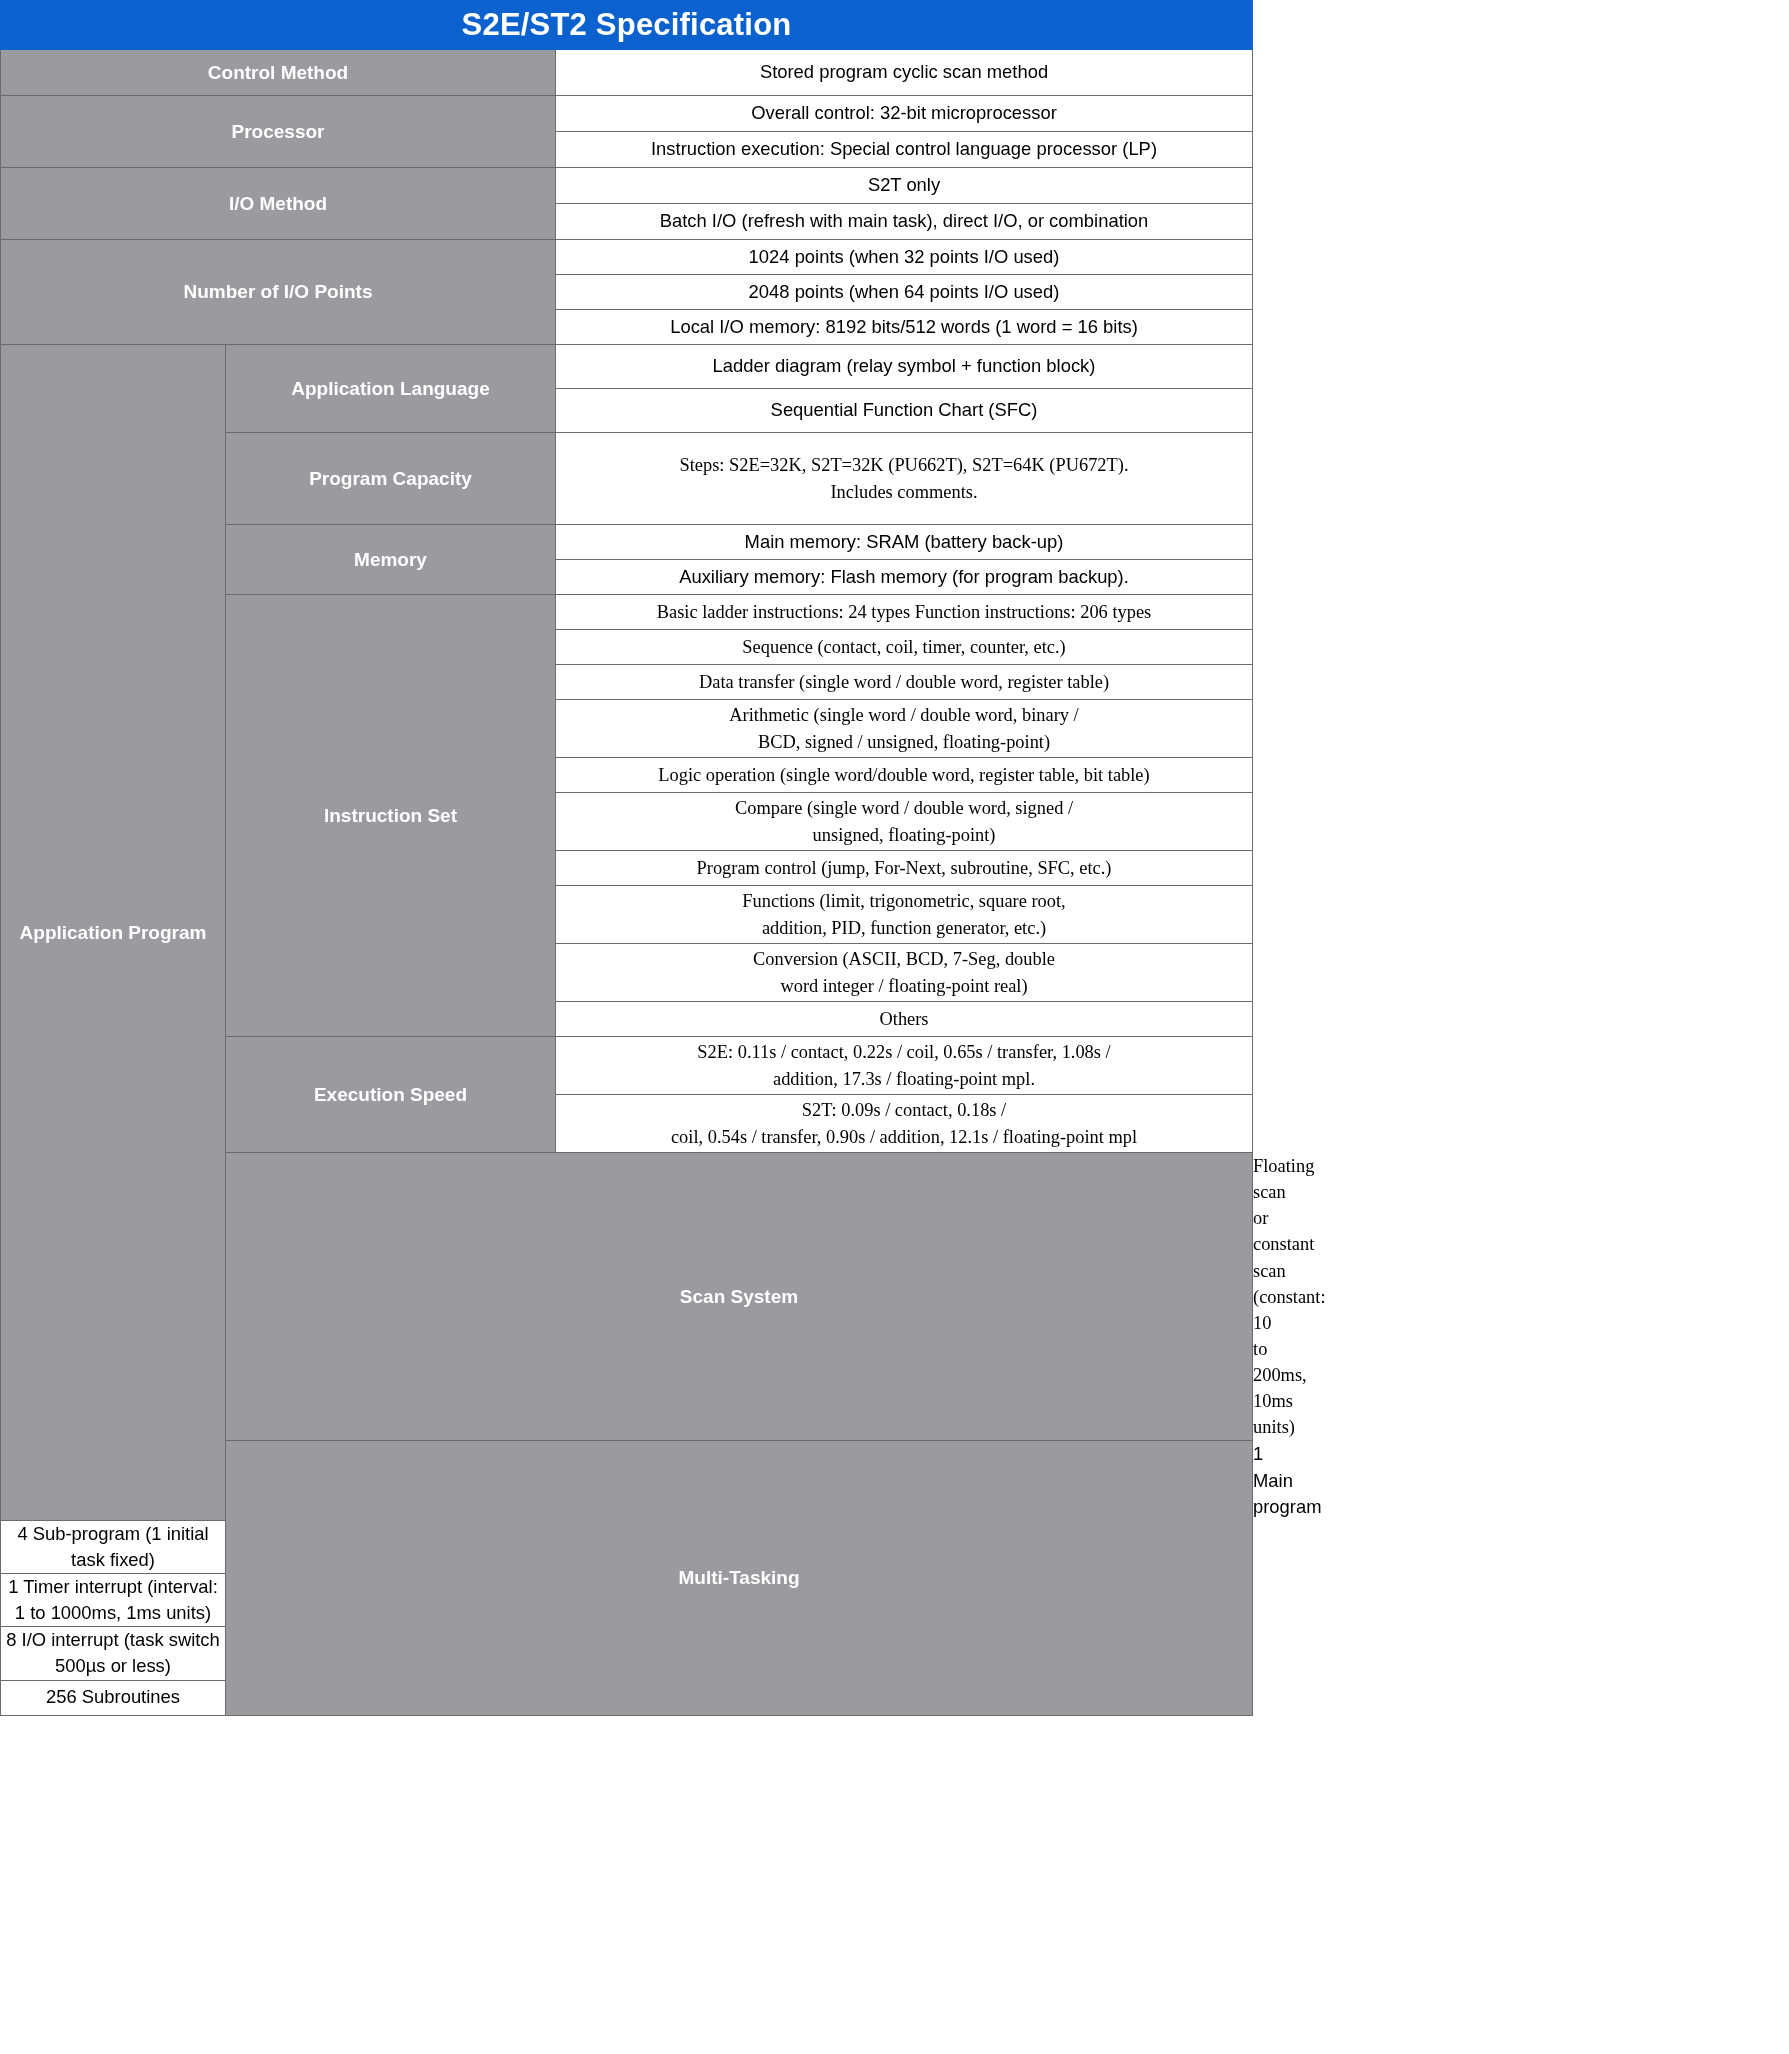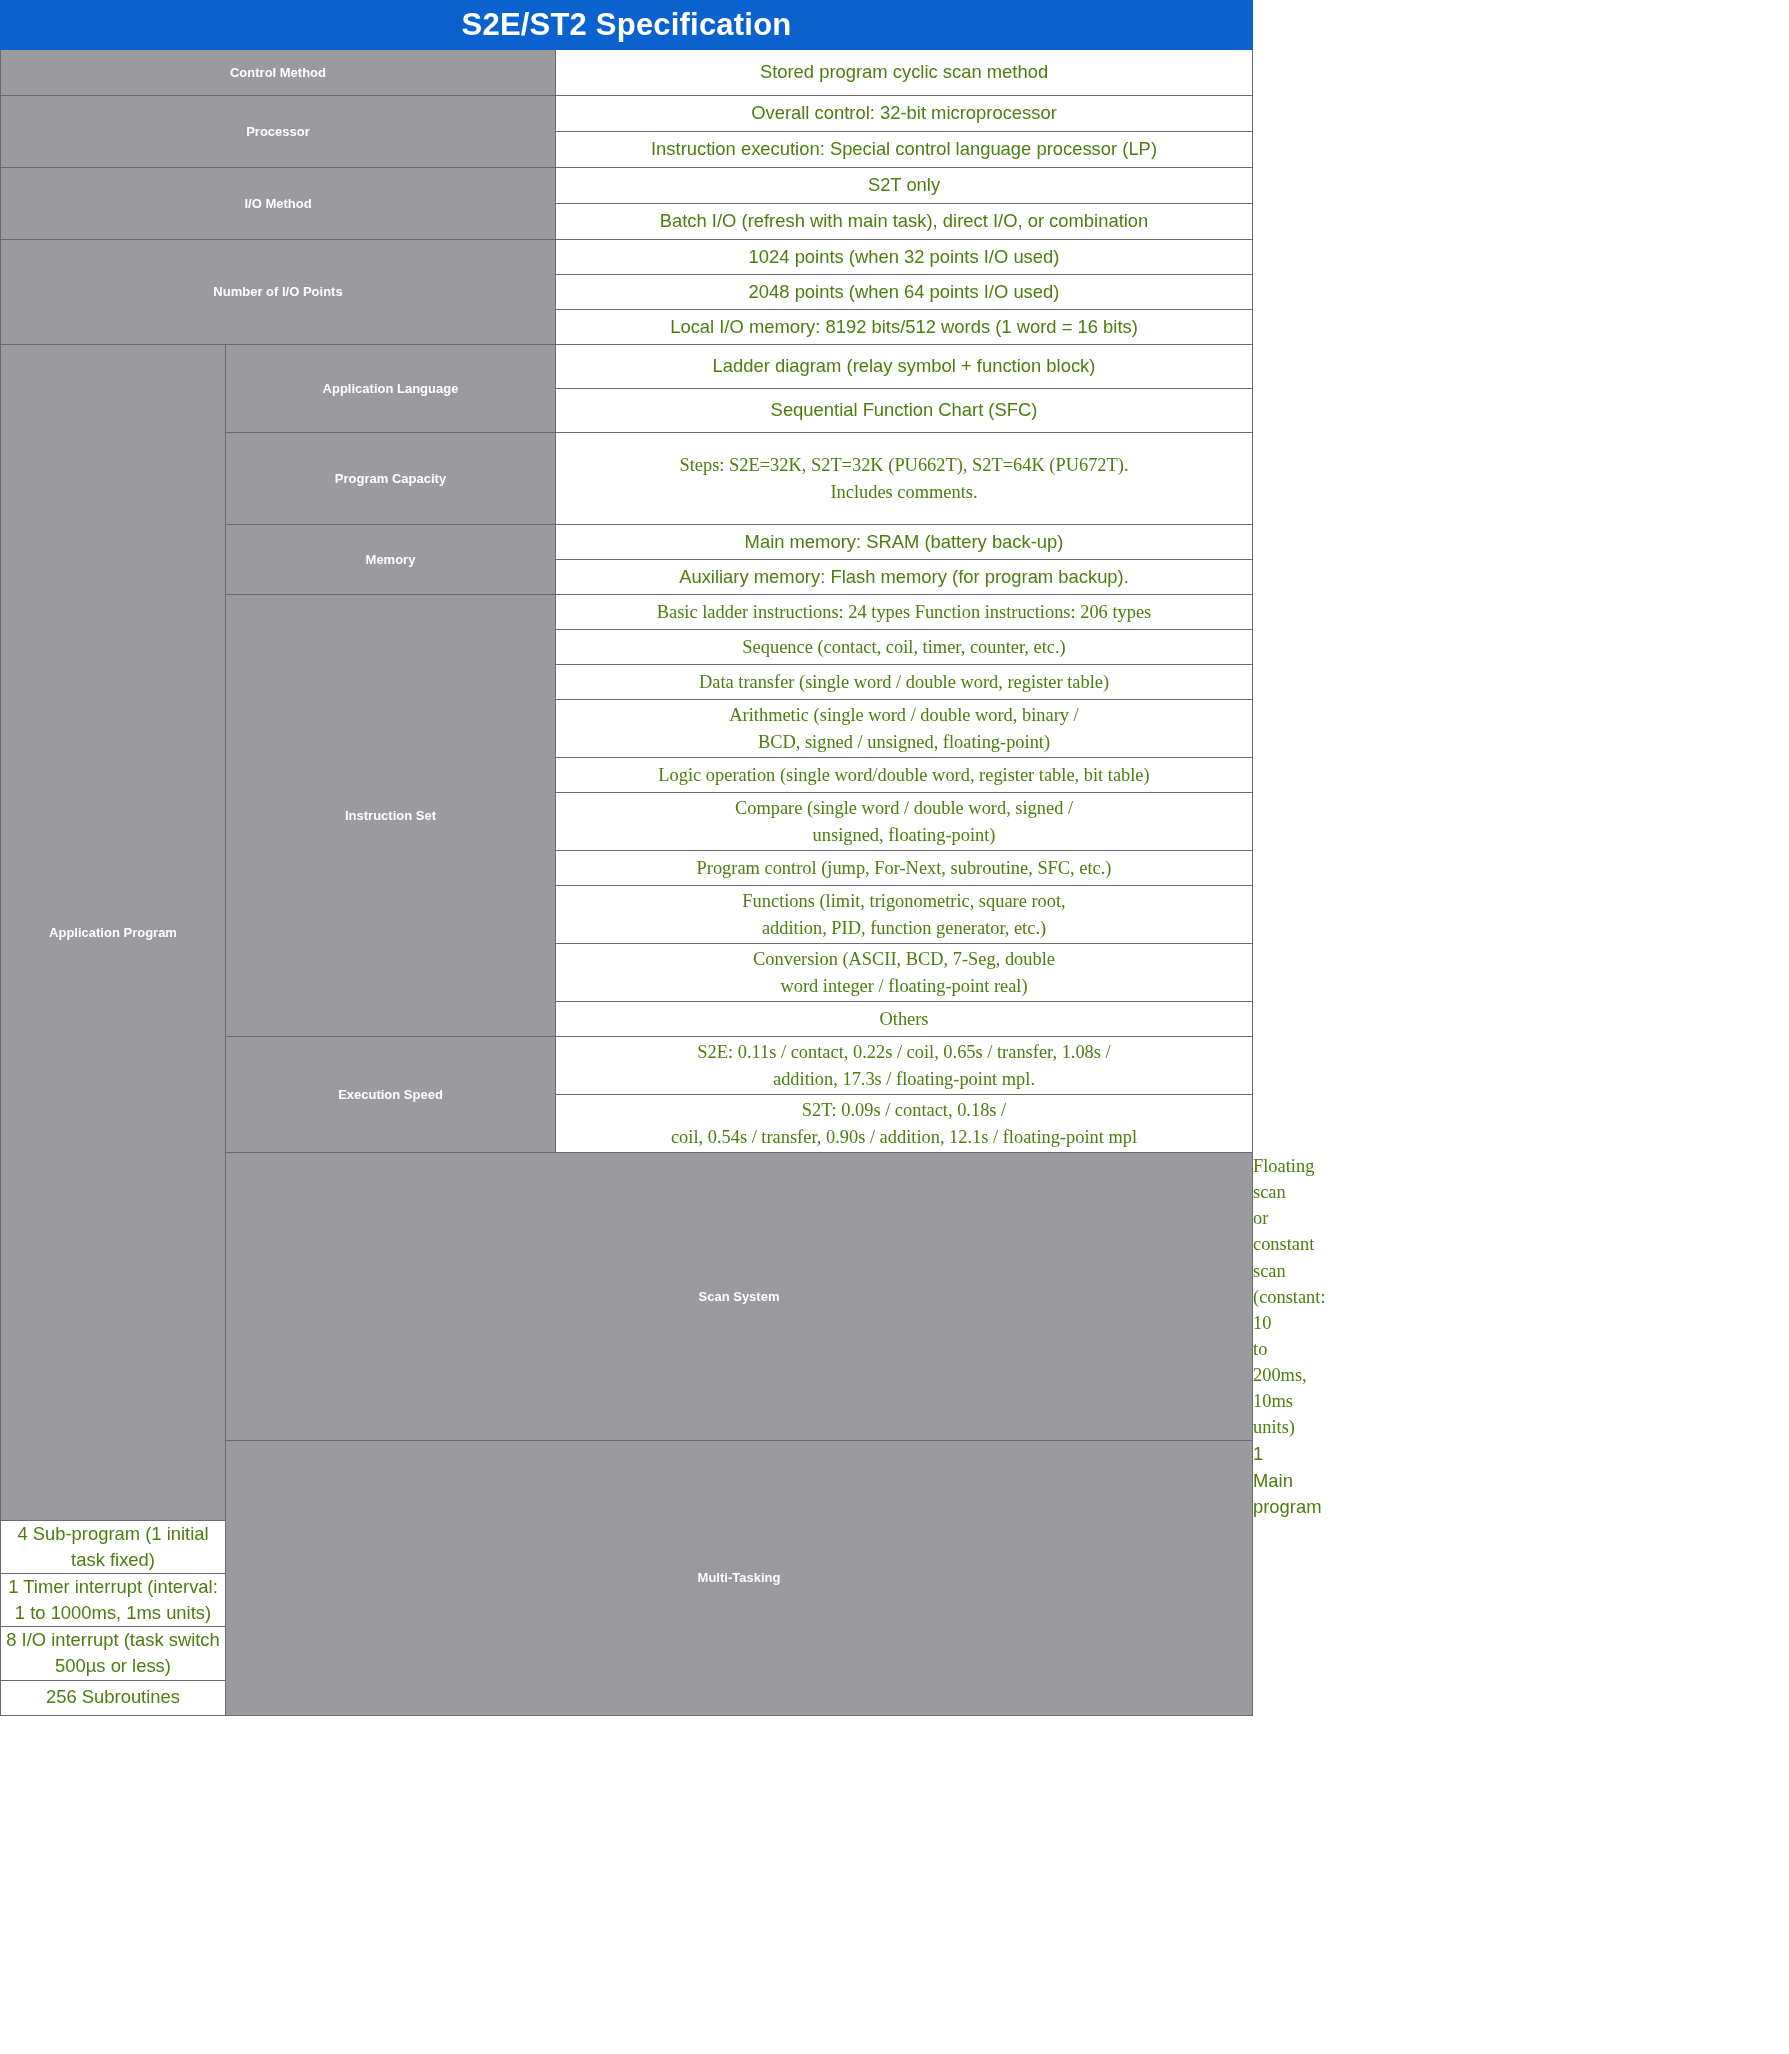--- a/index.html
+++ b/index.html
@@ -37,28 +37,28 @@
     font-size: 31px;
     height: 48px;
     letter-spacing: 0.2px;
     border-color: #0B62CE !important;
   }
 
   .lbl {
     background: #9A9A9F;
     color: #ffffff;
     font-weight: bold;
-    font-size: 13px;
+    font-size: 19px;
     line-height: 1.32;
     padding: 5.1px 6.8px;
   }
 
   .val {
     background: #ffffff;
-    color: #4d7c0f;
+    color: #000000;
     font-size: 18.4px;
     line-height: 1.42;
     padding: 7.7px 10.3px;
   }
 
   .val .ln { display: block; font-family: Liberation Serif, serif; }
 
   
   col.c-label   { width: 225px; }
   col.c-sublbl  { width: 330px; }

